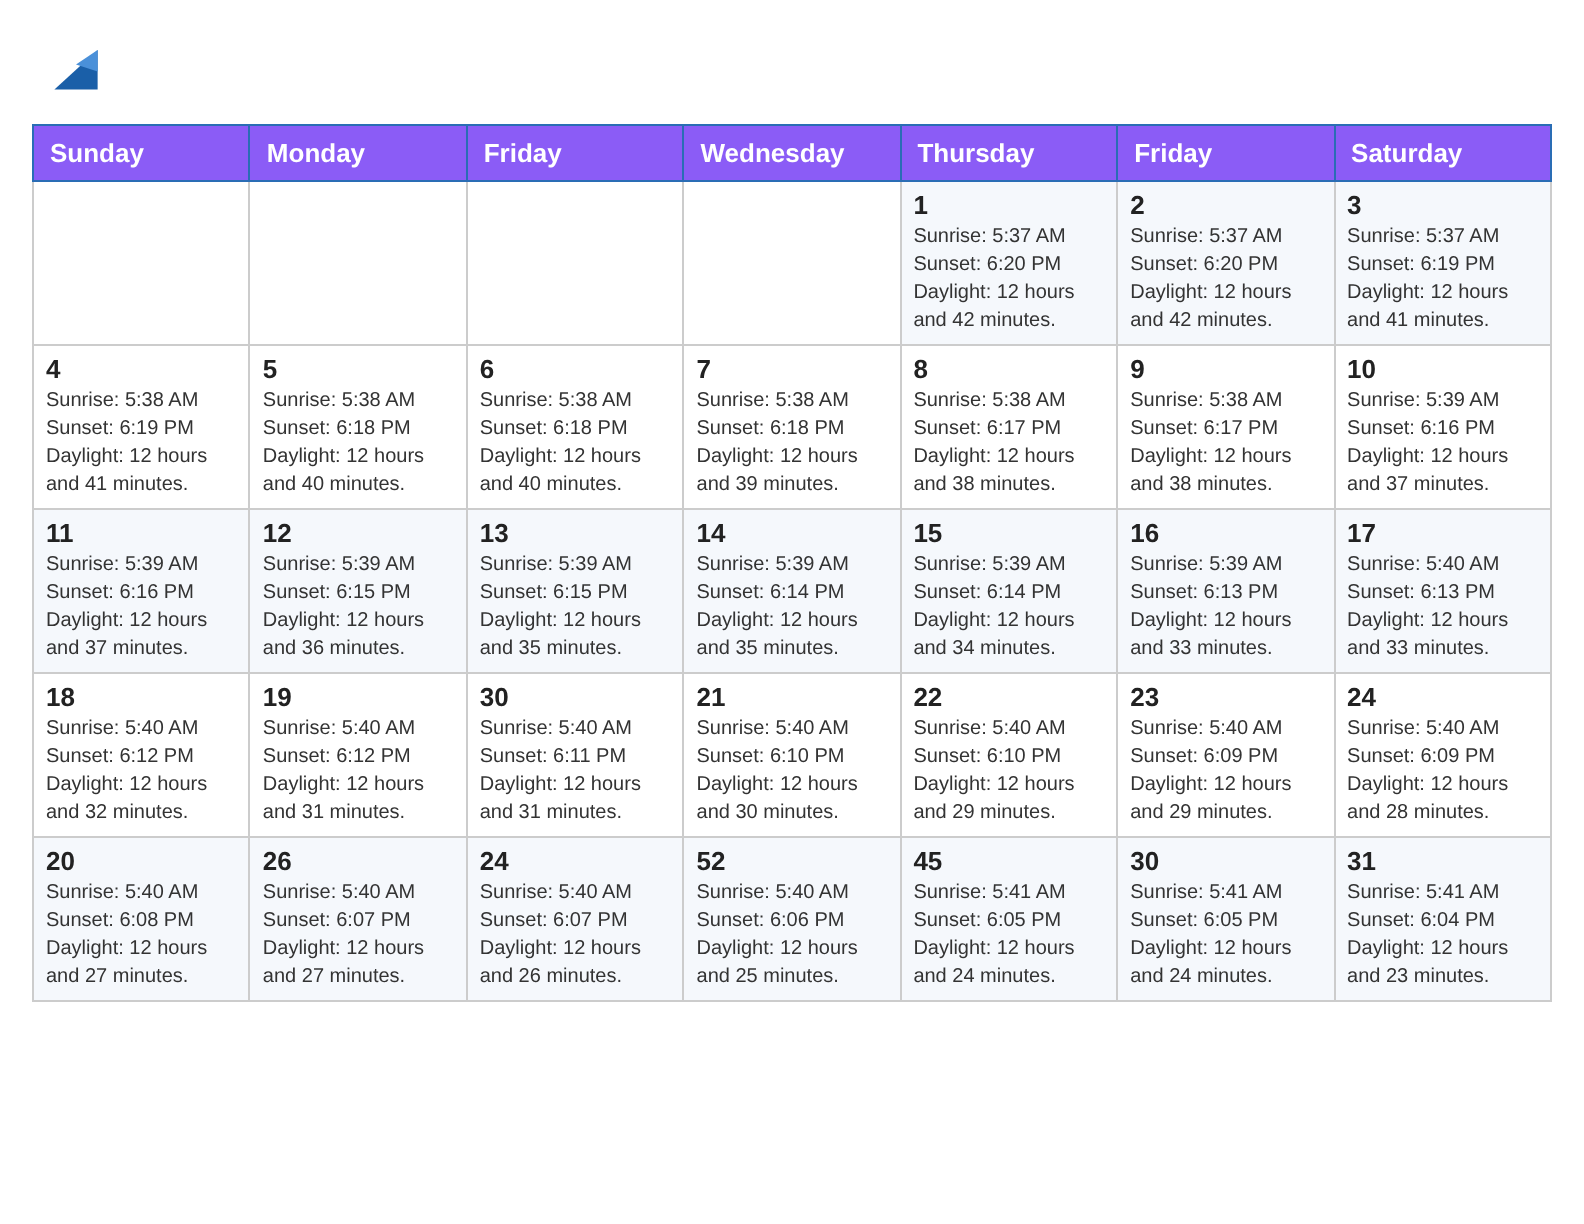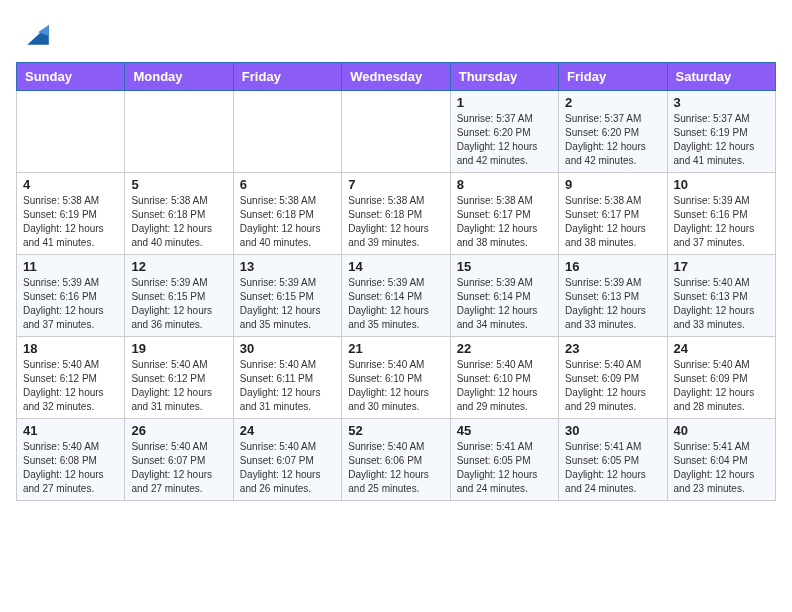--- a/index.html
+++ b/index.html
@@ -274,21 +274,21 @@
         </td>
         <td>
           <span class="day-num">24</span>
           <div class="day-info" style="white-space: pre-line;">Sunrise: 5:40 AM
 Sunset: 6:09 PM
 Daylight: 12 hours and 28 minutes.</div>
         </td>
       </tr>
       <tr>
         <td>
-          <span class="day-num">41</span>
+          <span class="day-num">20</span>
           <div class="day-info" style="white-space: pre-line;">Sunrise: 5:40 AM
 Sunset: 6:08 PM
 Daylight: 12 hours and 27 minutes.</div>
         </td>
         <td>
           <span class="day-num">26</span>
           <div class="day-info" style="white-space: pre-line;">Sunrise: 5:40 AM
 Sunset: 6:07 PM
 Daylight: 12 hours and 27 minutes.</div>
         </td>
@@ -310,20 +310,20 @@
 Sunset: 6:05 PM
 Daylight: 12 hours and 24 minutes.</div>
         </td>
         <td>
           <span class="day-num">30</span>
           <div class="day-info" style="white-space: pre-line;">Sunrise: 5:41 AM
 Sunset: 6:05 PM
 Daylight: 12 hours and 24 minutes.</div>
         </td>
         <td>
-          <span class="day-num">40</span>
+          <span class="day-num">31</span>
           <div class="day-info" style="white-space: pre-line;">Sunrise: 5:41 AM
 Sunset: 6:04 PM
 Daylight: 12 hours and 23 minutes.</div>
         </td>
       </tr>
     </tbody>
 </table>
 
 </body></html>

